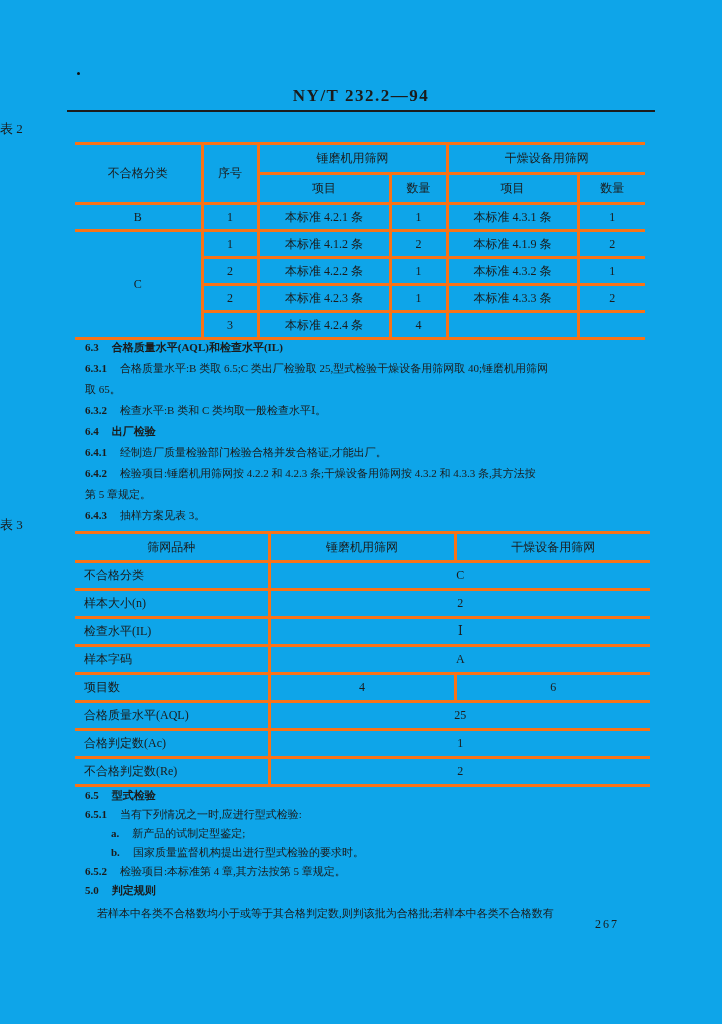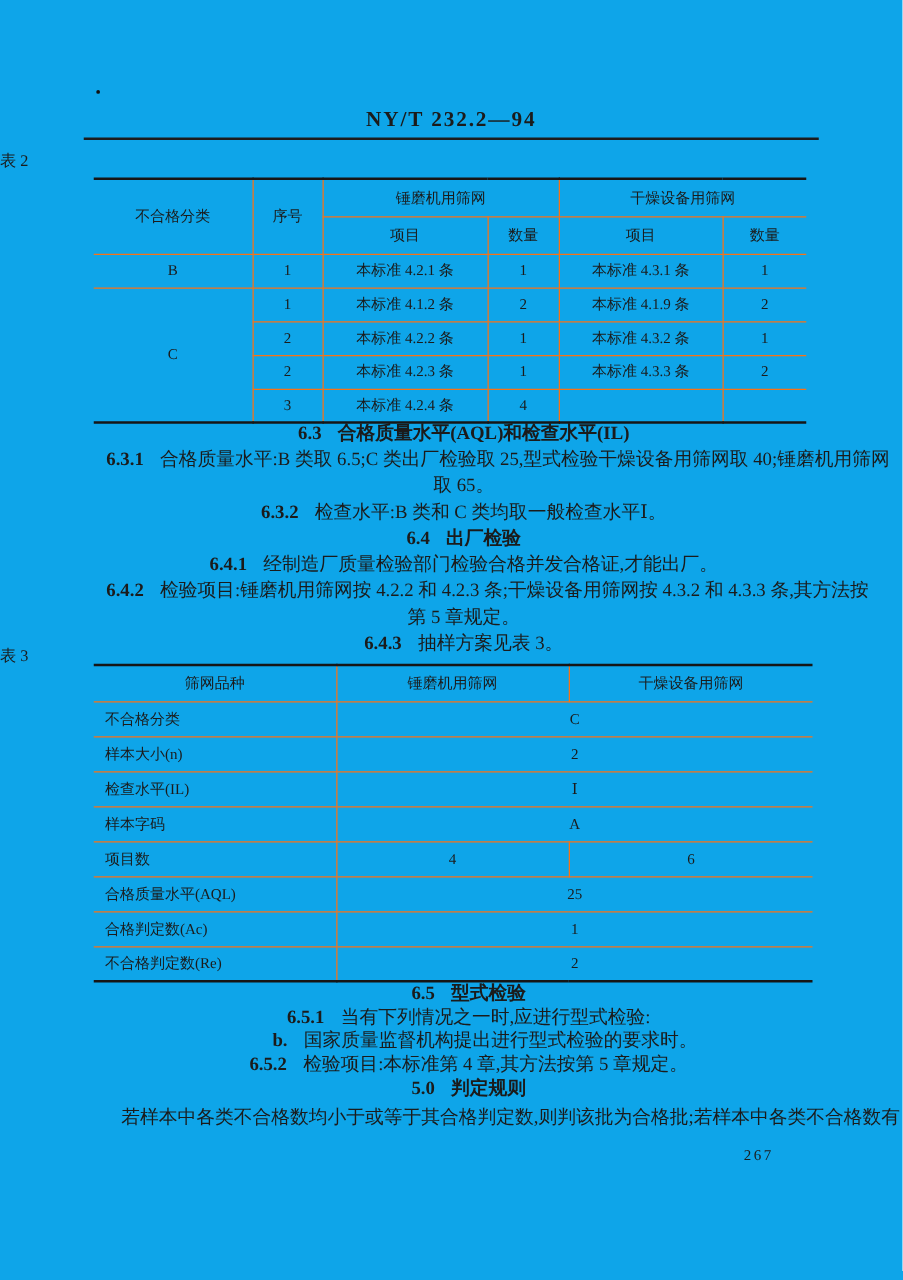--- a/index.html
+++ b/index.html
@@ -18,30 +18,30 @@
 
   table { border-collapse:collapse; table-layout:fixed; font-size:12px; }
   #table2, #table3 {
     position:absolute; left:75px;
     border-left:hidden; border-right:hidden;
     border-top:2px solid #161616; border-bottom:2px solid #161616;
   }
   #table2 { top:142px; width:570px; }
   #table3 { top:531px; width:575px; }
   #table2 th, #table2 td, #table3 th, #table3 td {
-    border:1px solid #f97316; font-weight:normal; text-align:center;
+    border:3px solid #f97316; font-weight:normal; text-align:center;
     vertical-align:middle; padding:0 2px; overflow:hidden; white-space:nowrap;
   }
   #table2 tr.hdr  { height:30px; }
   #table2 tr.data { height:27px; }
   #table3 tr.hdr  { height:29px;font-family:Liberation Serif, serif; }
   #table3 tr.data { height:28px; }
   #table3 td.lbl  { text-align:left; padding-left:9px; }
 
-  .clauses { position:absolute; font-size:15px;text-align:center; }
+  .clauses { position:absolute; font-size:11px; }
   #clauses-a { top:337px; left:85px; width:572px; }
   #clauses-b { top:786px; left:85px; width:580px; }
   #clauses-a .ln { height:21px; line-height:21px; white-space:nowrap; }
   #clauses-b .ln { height:19px; line-height:19px; white-space:nowrap; }
   .cnum { font-weight:bold; margin-right:13px; }
   .cnum:empty { margin-right:0; }
   .ln.h .ctext { font-weight:bold; }
   .ln.ind { padding-left:26px; }
   .ln.para { padding-left:12px; margin-top:4px; }
 
@@ -180,20 +180,21 @@
     <tr class="data">
       <td class="lbl">不合格判定数(Re)</td>
       <td colspan="2">2</td>
     </tr>
   </tbody>
     </table>
 
   <div class="clauses" id="clauses-b">
     <div class="ln h"><span class="cnum">6.5</span><span class="ctext">型式检验</span></div>
     <div class="ln"><span class="cnum">6.5.1</span><span class="ctext">当有下列情况之一时,应进行型式检验:</span></div>
+    <div class="ln ind"><span class="cnum">a.</span><span class="ctext">新产品的试制定型鉴定;</span></div>
     <div class="ln ind"><span class="cnum">b.</span><span class="ctext">国家质量监督机构提出进行型式检验的要求时。</span></div>
     <div class="ln"><span class="cnum">6.5.2</span><span class="ctext">检验项目:本标准第 4 章,其方法按第 5 章规定。</span></div>
     <div class="ln h"><span class="cnum">5.0</span><span class="ctext">判定规则</span></div>
     <div class="ln para"><span class="cnum"></span><span class="ctext">若样本中各类不合格数均小于或等于其合格判定数,则判该批为合格批;若样本中各类不合格数有</span></div>
   </div>
 
   <div class="page-no">267</div>
 
 </div>
 

